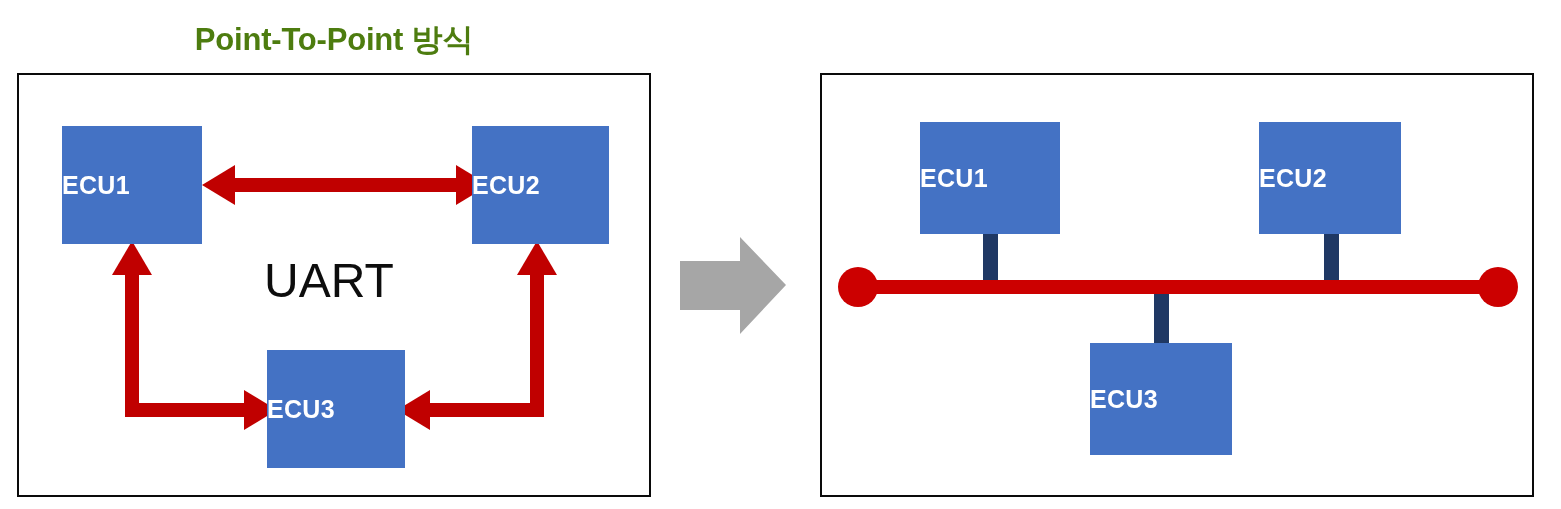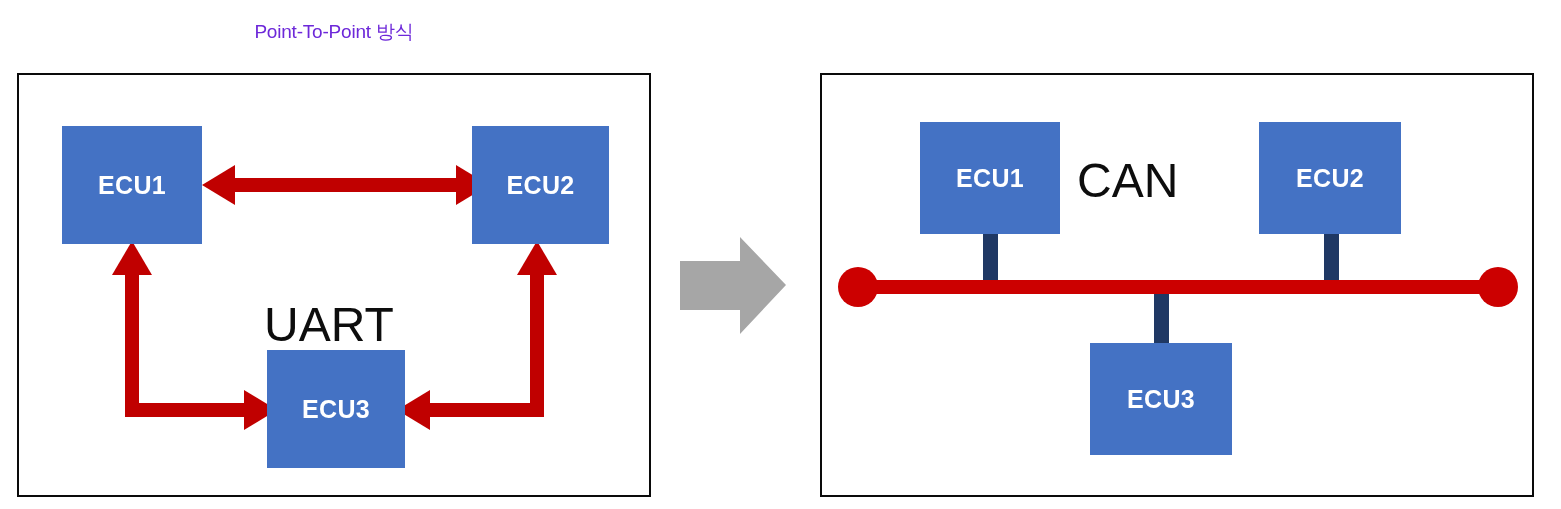--- a/index.html
+++ b/index.html
@@ -18,23 +18,23 @@
   .stage {
     position: absolute;
     left: 0; top: 0;
     width: 1561px;
     height: 509px;
   }
 
   
   .panel-title {
     position: absolute;
-    font-weight: normal;
-    color: #6d28d9;
-    font-size: 19px;
+    font-weight: bold;
+    color: #4d7c0f;
+    font-size: 31px;
     letter-spacing: -0.2px;
     white-space: nowrap;
     text-align: center;
   }
   #title-left  { left: 17px;  top: 19px; width: 634px; }
   #title-right { left: 820px; top: 19px; width: 714px; }
 
   
   .panel {
     position: absolute;
@@ -48,42 +48,41 @@
   
   .ecu {
     position: absolute;
     background: #4472C4;
     box-sizing: border-box;
     color: #ffffff;
     font-weight: bold;
     font-size: 25px;
     display: flex;
     align-items: center;
-    justify-content: center;
     letter-spacing: 0.3px;
   }
 
   
   #p2p-ecu1 { left: 43px;  top: 51px;  width: 140px; height: 118px; }
   #p2p-ecu2 { left: 453px; top: 51px;  width: 137px; height: 118px; }
   #p2p-ecu3 { left: 248px; top: 275px; width: 138px; height: 118px; }
 
   
   #mm-ecu1 { left: 98px;  top: 47px;  width: 140px; height: 112px; }
   #mm-ecu2 { left: 437px; top: 47px;  width: 142px; height: 112px; }
   #mm-ecu3 { left: 268px; top: 268px; width: 142px; height: 112px; }
 
   
   .proto-label {
     position: absolute;
     color: #0d0d0d;
     font-weight: normal;
     white-space: nowrap;
   }
-  #label-uart { left: 245px; top: 178px; font-size: 48px; margin-top: 44px; }
+  #label-uart { left: 245px; top: 178px; font-size: 48px; }
   #label-can  { left: 255px; top: 78px;  font-size: 48px; }
 
   
   .overlay {
     position: absolute;
     left: 0; top: 0;
     width: 100%;
     height: 100%;
     overflow: visible;
     pointer-events: none;
@@ -165,16 +164,15 @@
     <div class="ecu" id="mm-ecu1">
       <span>ECU1</span>
     </div>
     <div class="ecu" id="mm-ecu2">
       <span>ECU2</span>
     </div>
     <div class="ecu" id="mm-ecu3">
       <span>ECU3</span>
     </div>
 
-    <div class="proto-label" id="label-can">CAN</div>
   </div>
 
 </div>
 
 </body></html>

